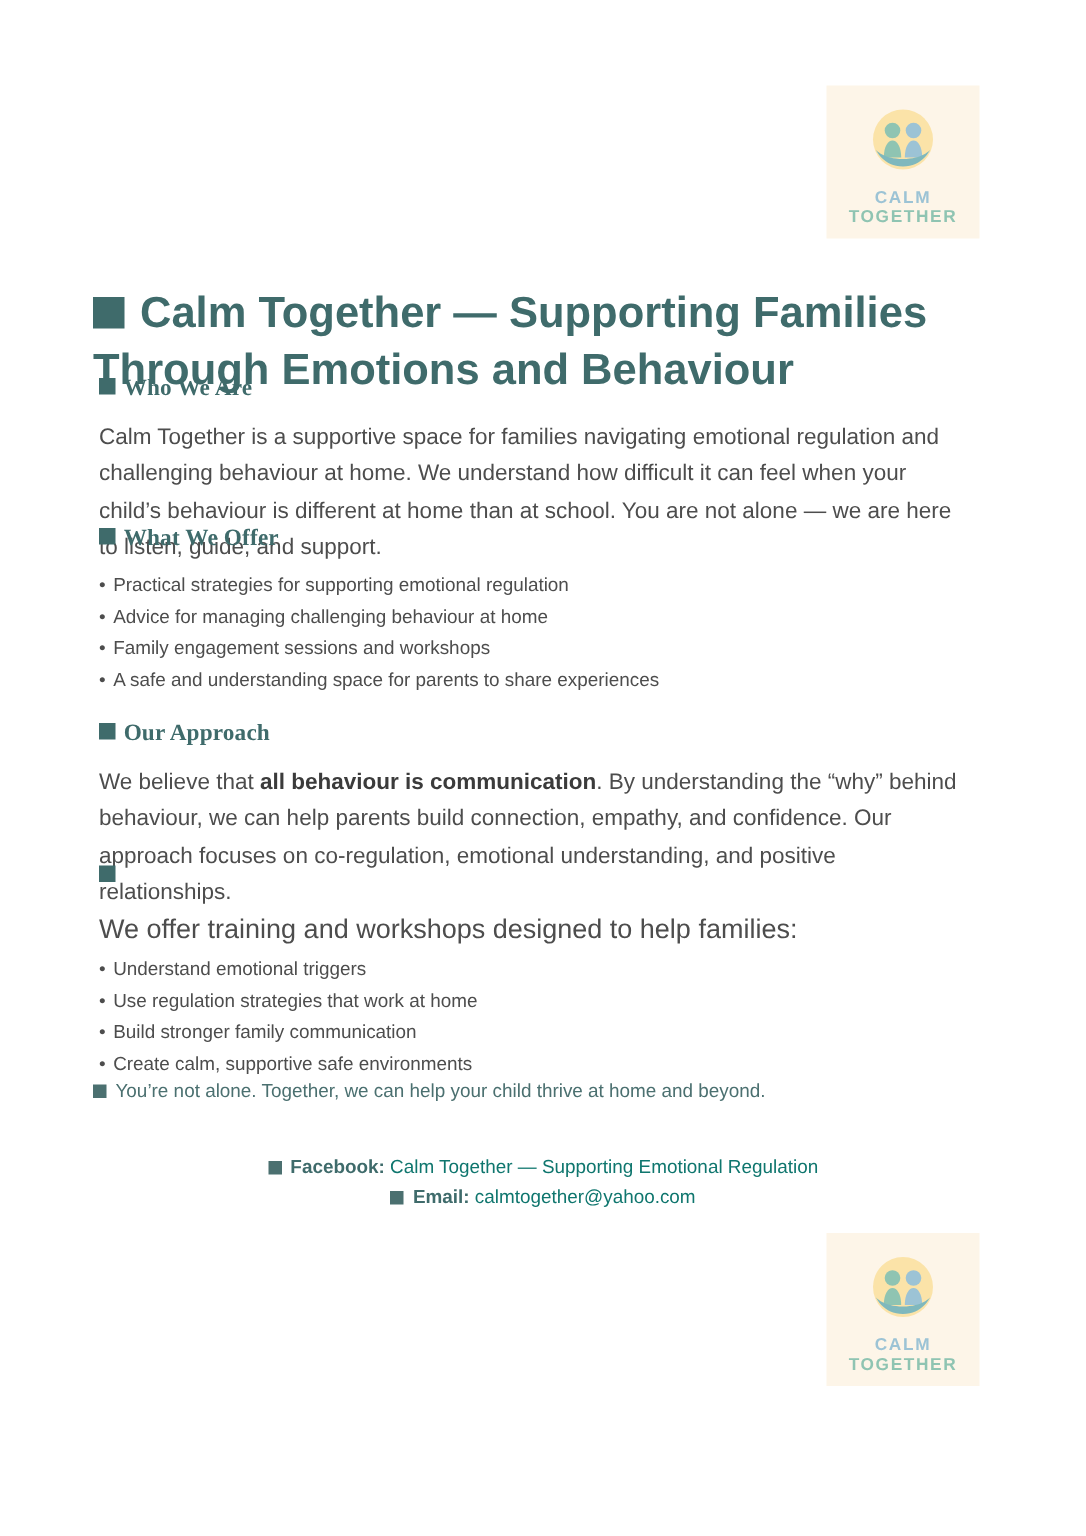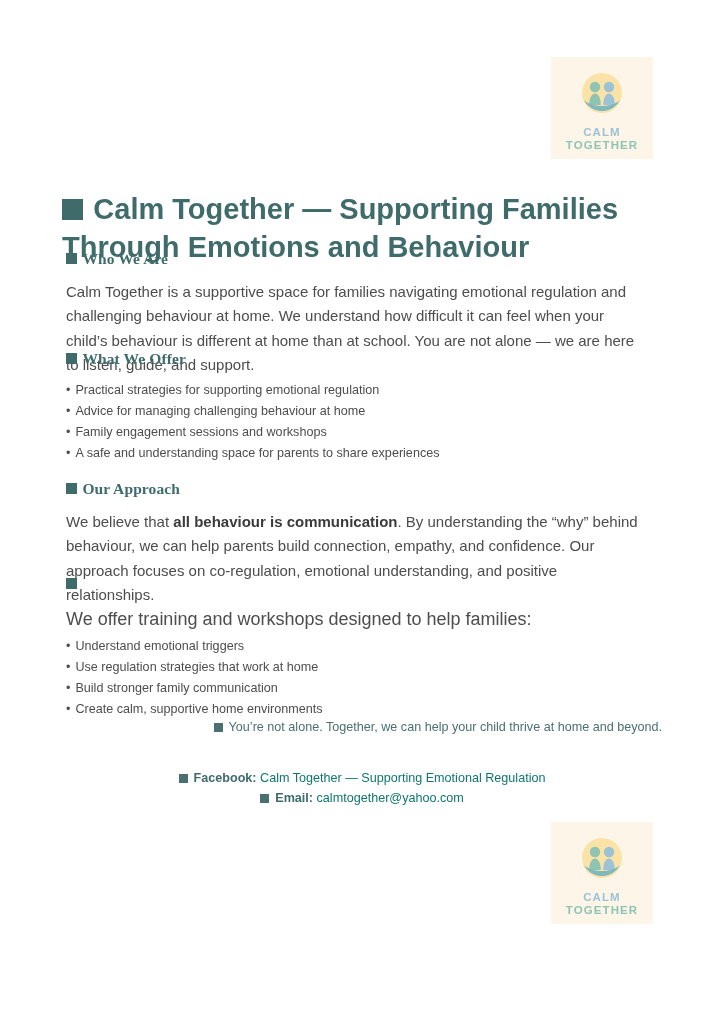--- a/index.html
+++ b/index.html
@@ -121,21 +121,21 @@
     line-height: 1.66;
     color: #4d4d4d;
   }
 
   
   .tagline {
     position: absolute;
     left: 62px;
     top: 718px;
     width: 600px;
-    text-align: right;
+    text-align: left;
     font-size: 12.6px;
     color: #4b7070;
     line-height: 1.5;
   }
 
   .contact {
     position: absolute;
     left: 62px;
     top: 768px;
     width: 600px;
@@ -201,21 +201,21 @@
 
   <div class="section" style="top:575px;">
     <h2>
       <span class="sq"></span>
     </h2>
     <p class="lead-in">We offer training and workshops designed to help families:</p>
     <ul class="bullets">
       <li>Understand emotional triggers</li>
       <li>Use regulation strategies that work at home</li>
       <li>Build stronger family communication</li>
-      <li>Create calm, supportive home environments</li>
+      <li>Create calm, supportive safe environments</li>
     </ul>
   </div>
 
   <div class="tagline">
     <span class="sq-sm"></span><span>You’re not alone. Together, we can help your child thrive at home and beyond.</span>
   </div>
 
   <div class="contact">
     <div>
       <span class="sq-sm"></span><b>Facebook:</b>

